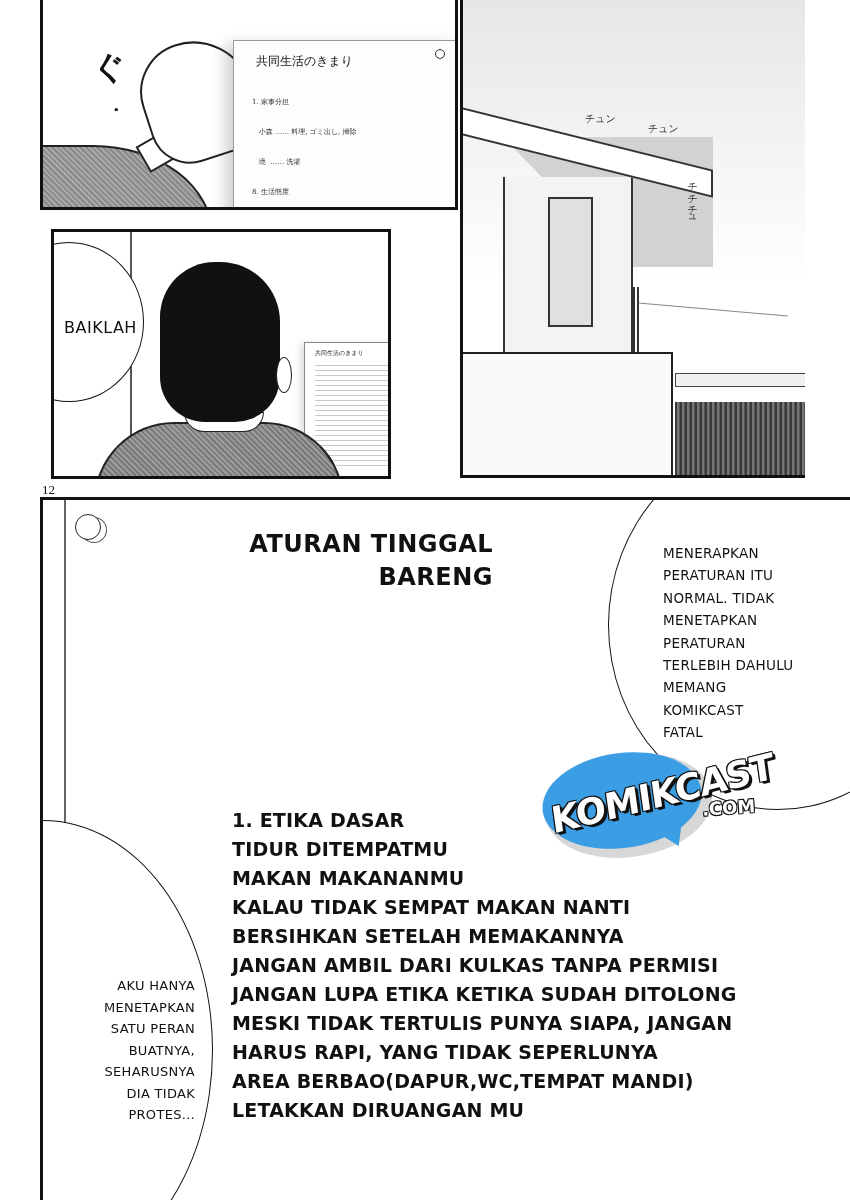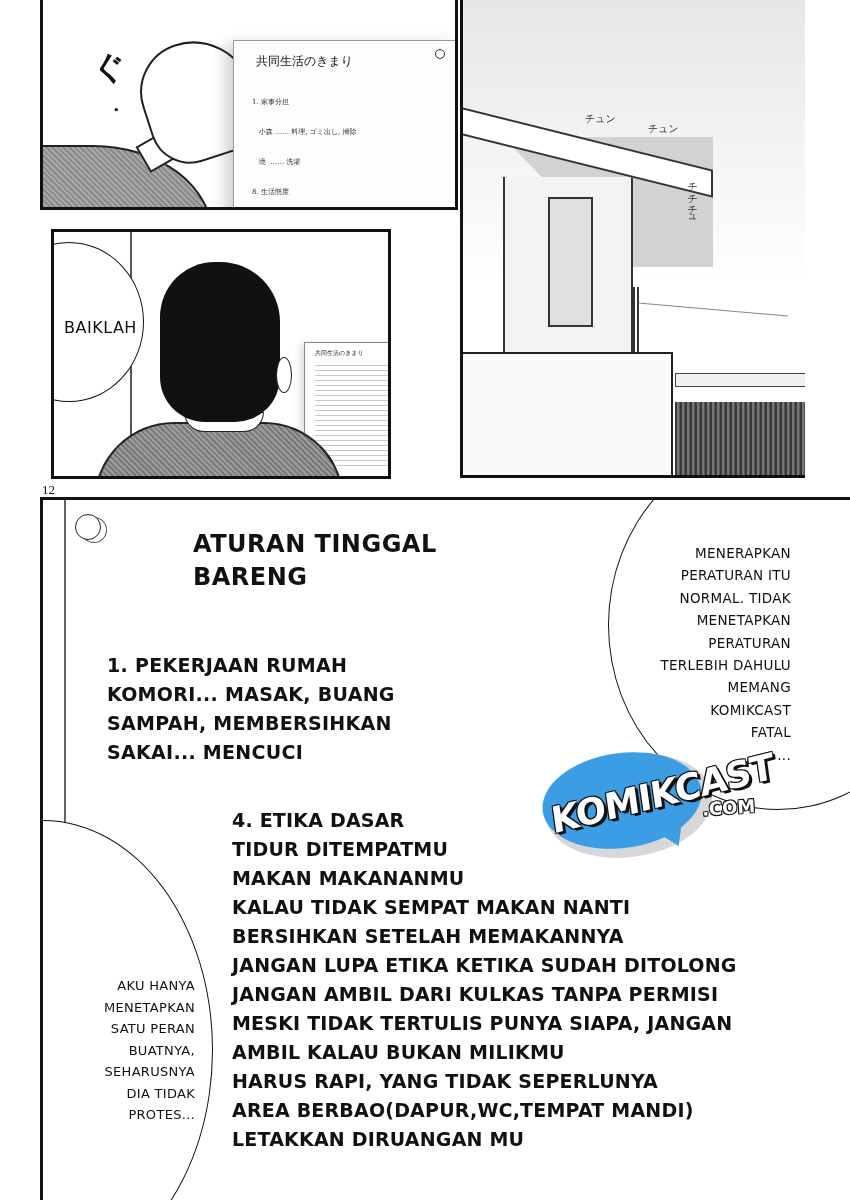--- a/index.html
+++ b/index.html
@@ -66,31 +66,31 @@
     }
     #p3 .bubble-text { position: absolute; left: 10px; top: 86px; font-family: "DejaVu Sans", sans-serif; font-size: 16px; letter-spacing: 0.5px; }
 
     
     #page-num { position: absolute; left: 42px; top: 482px; font-family: "Liberation Serif", serif; font-size: 13px; }
 
     
     #p4 { left: 40px; top: 497px; width: 812px; height: 710px; border-right: none; border-bottom: none; }
     #p4 .margin { position: absolute; left: 21px; top: 0; width: 1.5px; height: 100%; background: #666; }
     #p4 .thumbtack { position: absolute; left: 32px; top: 14px; width: 26px; height: 26px; border: 1.5px solid #222; border-radius: 50%; background: #fff; box-shadow: 6px 3px 0 -1px #fff, 6px 3px 0 0 #555; }
-    #p4 .rules-title { position: absolute; left: 150px; top: 28px; width: 300px; text-align: left; font-family: "DejaVu Sans", sans-serif; font-weight: bold; font-size: 24px; line-height: 33px; letter-spacing: 0.5px; }
+    #p4 .rules-title { position: absolute; left: 150px; top: 28px; width: 300px; text-align: right; font-family: "DejaVu Sans", sans-serif; font-weight: bold; font-size: 24px; line-height: 33px; letter-spacing: 0.5px; }
     #p4 .section1 { position: absolute; left: 64px; top: 151px; font-family: "DejaVu Sans", sans-serif; font-weight: bold; font-size: 19px; line-height: 29px; letter-spacing: 0.3px; white-space: nowrap; }
     #p4 .section2 { position: absolute; left: 189px; top: 306px; font-family: "DejaVu Sans", sans-serif; font-weight: bold; font-size: 19px; line-height: 29px; letter-spacing: 0.2px; white-space: nowrap; }
     .line { display: block; }
 
     .bubble-right {
       position: absolute; left: 565px; top: -60px; width: 340px; height: 370px;
       border: 1.5px solid #111; border-radius: 50%; background: #fff;
     }
     .bubble-right-text {
-      position: absolute; left: 588px; top: 42px; width: 160px; text-align: right;
+      position: absolute; left: 620px; top: 42px; width: 160px; text-align: left;
       font-family: "DejaVu Sans", sans-serif; font-size: 13.5px; line-height: 22.4px; letter-spacing: 0.3px;
     }
     .bubble-left {
       position: absolute; left: -170px; top: 320px; width: 340px; height: 460px;
       border: 1.5px solid #111; border-radius: 50%; background: #fff;
     }
     .bubble-left-text {
       position: absolute; left: 22px; top: 475px; width: 130px; text-align: right;
       font-family: "DejaVu Sans", sans-serif; font-size: 13px; line-height: 21.5px; letter-spacing: 0.3px;
     }
@@ -168,37 +168,30 @@
   <div class="thumbtack"></div>
 
   <div class="bubble-right"></div>
   <div class="bubble-left"></div>
 
   <div class="rules-title">
     <span class="line">ATURAN TINGGAL</span>
     <span class="line">BARENG</span>
   </div>
 
-  <div class="section1">
-    <span class="line">1. PEKERJAAN RUMAH</span>
-    <span class="line">KOMORI... MASAK, BUANG</span>
-    <span class="line">SAMPAH, MEMBERSIHKAN</span>
-    <span class="line">SAKAI... MENCUCI</span>
-  </div>
 
   <div class="section2">
-    <span class="line">4. ETIKA DASAR</span>
+    <span class="line">1. ETIKA DASAR</span>
     <span class="line">TIDUR DITEMPATMU</span>
     <span class="line">MAKAN MAKANANMU</span>
     <span class="line">KALAU TIDAK SEMPAT MAKAN NANTI</span>
     <span class="line">BERSIHKAN SETELAH MEMAKANNYA</span>
+    <span class="line">JANGAN AMBIL DARI KULKAS TANPA PERMISI</span>
     <span class="line">JANGAN LUPA ETIKA KETIKA SUDAH DITOLONG</span>
-    <span class="line">JANGAN AMBIL DARI KULKAS TANPA PERMISI</span>
     <span class="line">MESKI TIDAK TERTULIS PUNYA SIAPA, JANGAN</span>
-    <span class="line">AMBIL KALAU BUKAN MILIKMU</span>
     <span class="line">HARUS RAPI, YANG TIDAK SEPERLUNYA</span>
     <span class="line">AREA BERBAO(DAPUR,WC,TEMPAT MANDI)</span>
     <span class="line">LETAKKAN DIRUANGAN MU</span>
   </div>
 
   <div class="bubble-right-text">
     <span class="line">MENERAPKAN</span>
     <span class="line">PERATURAN ITU</span>
     <span class="line">NORMAL. TIDAK</span>
     <span class="line">MENETAPKAN</span>

